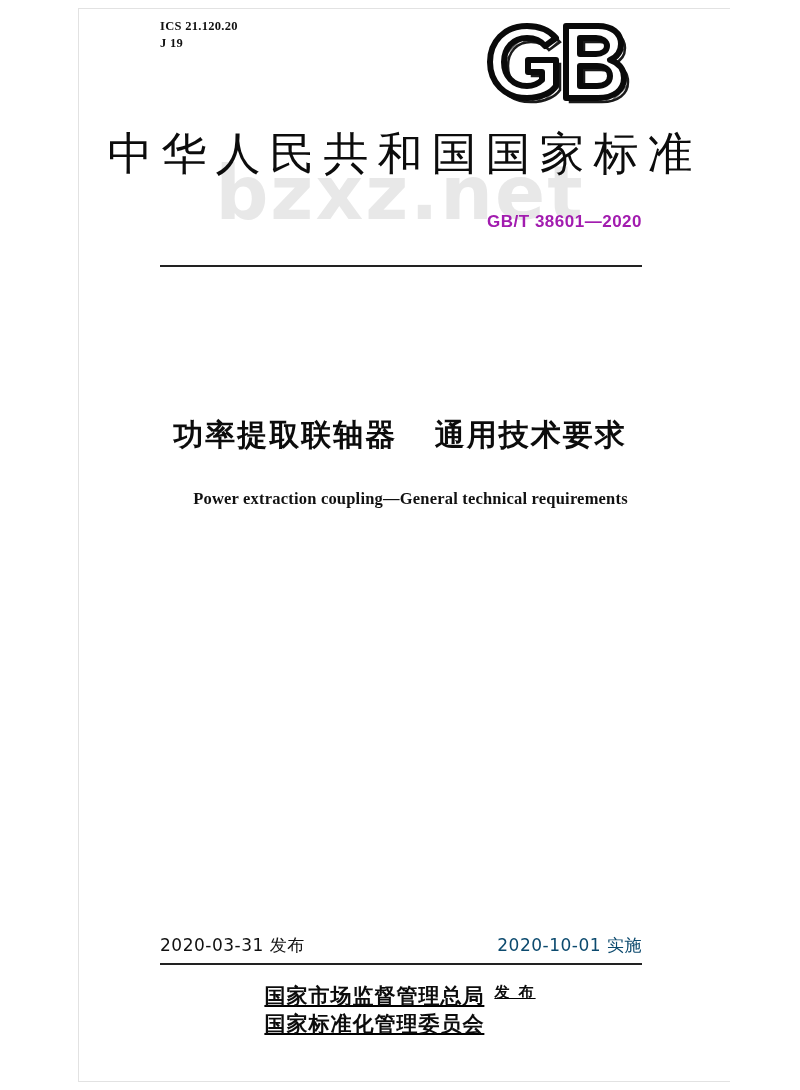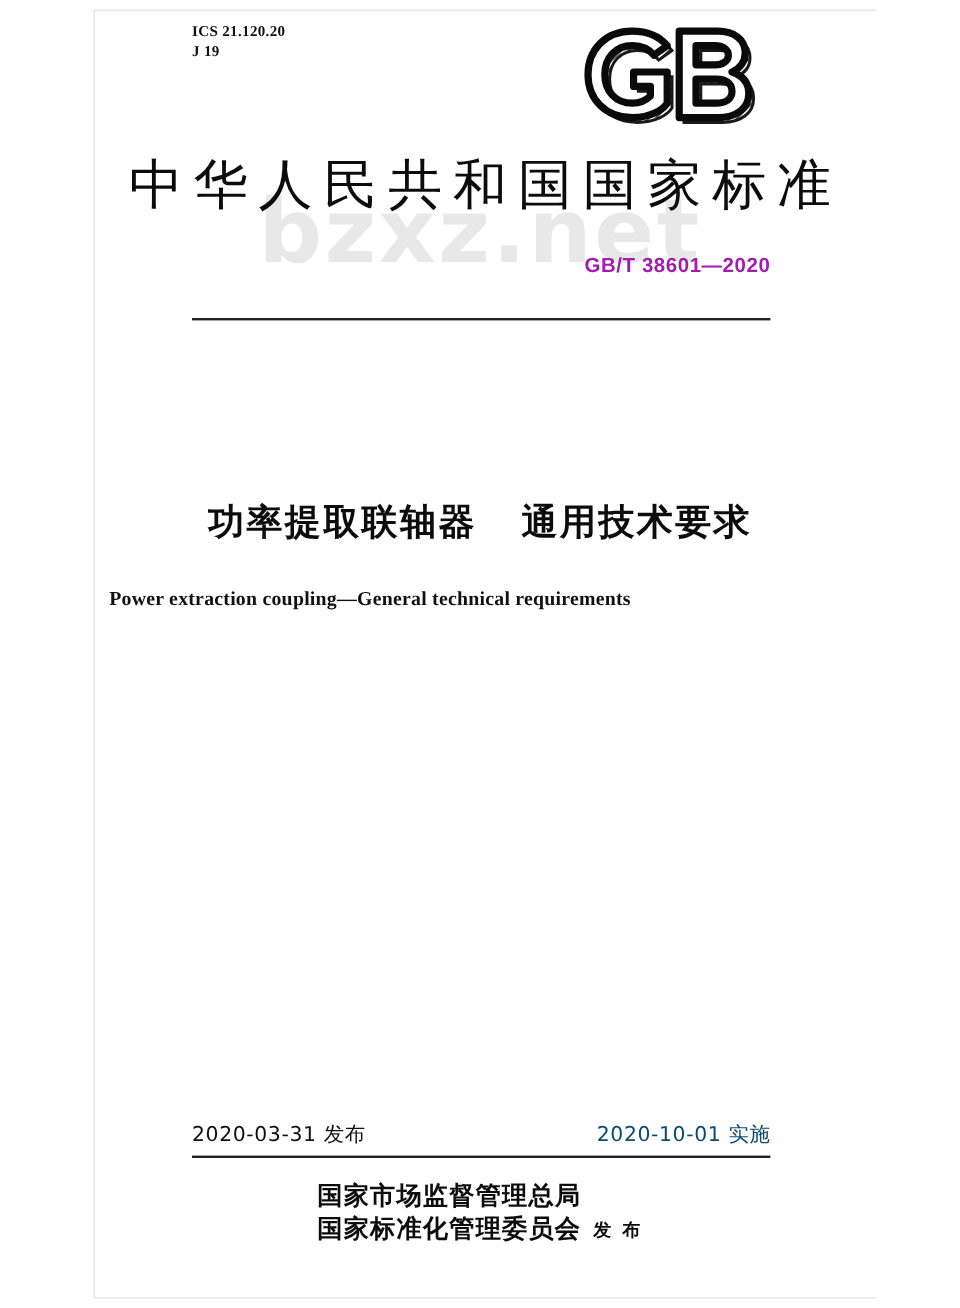--- a/index.html
+++ b/index.html
@@ -116,20 +116,21 @@
     letter-spacing: 2px;
     color: #0c0c0c;
     white-space: pre;
   }
 
   .title-en {
     position: absolute;
     left: 0;
     right: 0;
     top: 489px;
+    text-align: center;
     font-family: "Liberation Serif", serif;
     font-weight: bold;
     font-size: 16.5px;
     letter-spacing: 0.2px;
     color: #111;
     padding-left: 21px;
   }
 
   .rule-bottom {
     position: absolute;
@@ -159,22 +160,23 @@
     letter-spacing: 0.5px;
   }
 
   .issuer {
     position: absolute;
     left: 0;
     right: 0;
     top: 983px;
     display: flex;
     justify-content: center;
-    align-items: flex-end;
+    align-items: flex-start;
     gap: 10px;
+    text-decoration: underline;
   }
   .issuer-names {
     font-family: "DejaVu Sans", "Liberation Sans", sans-serif;
     font-weight: bold;
     font-size: 21px;
     line-height: 1.32;
     letter-spacing: 1px;
     color: #0c0c0c;
     text-align: center;
   }

